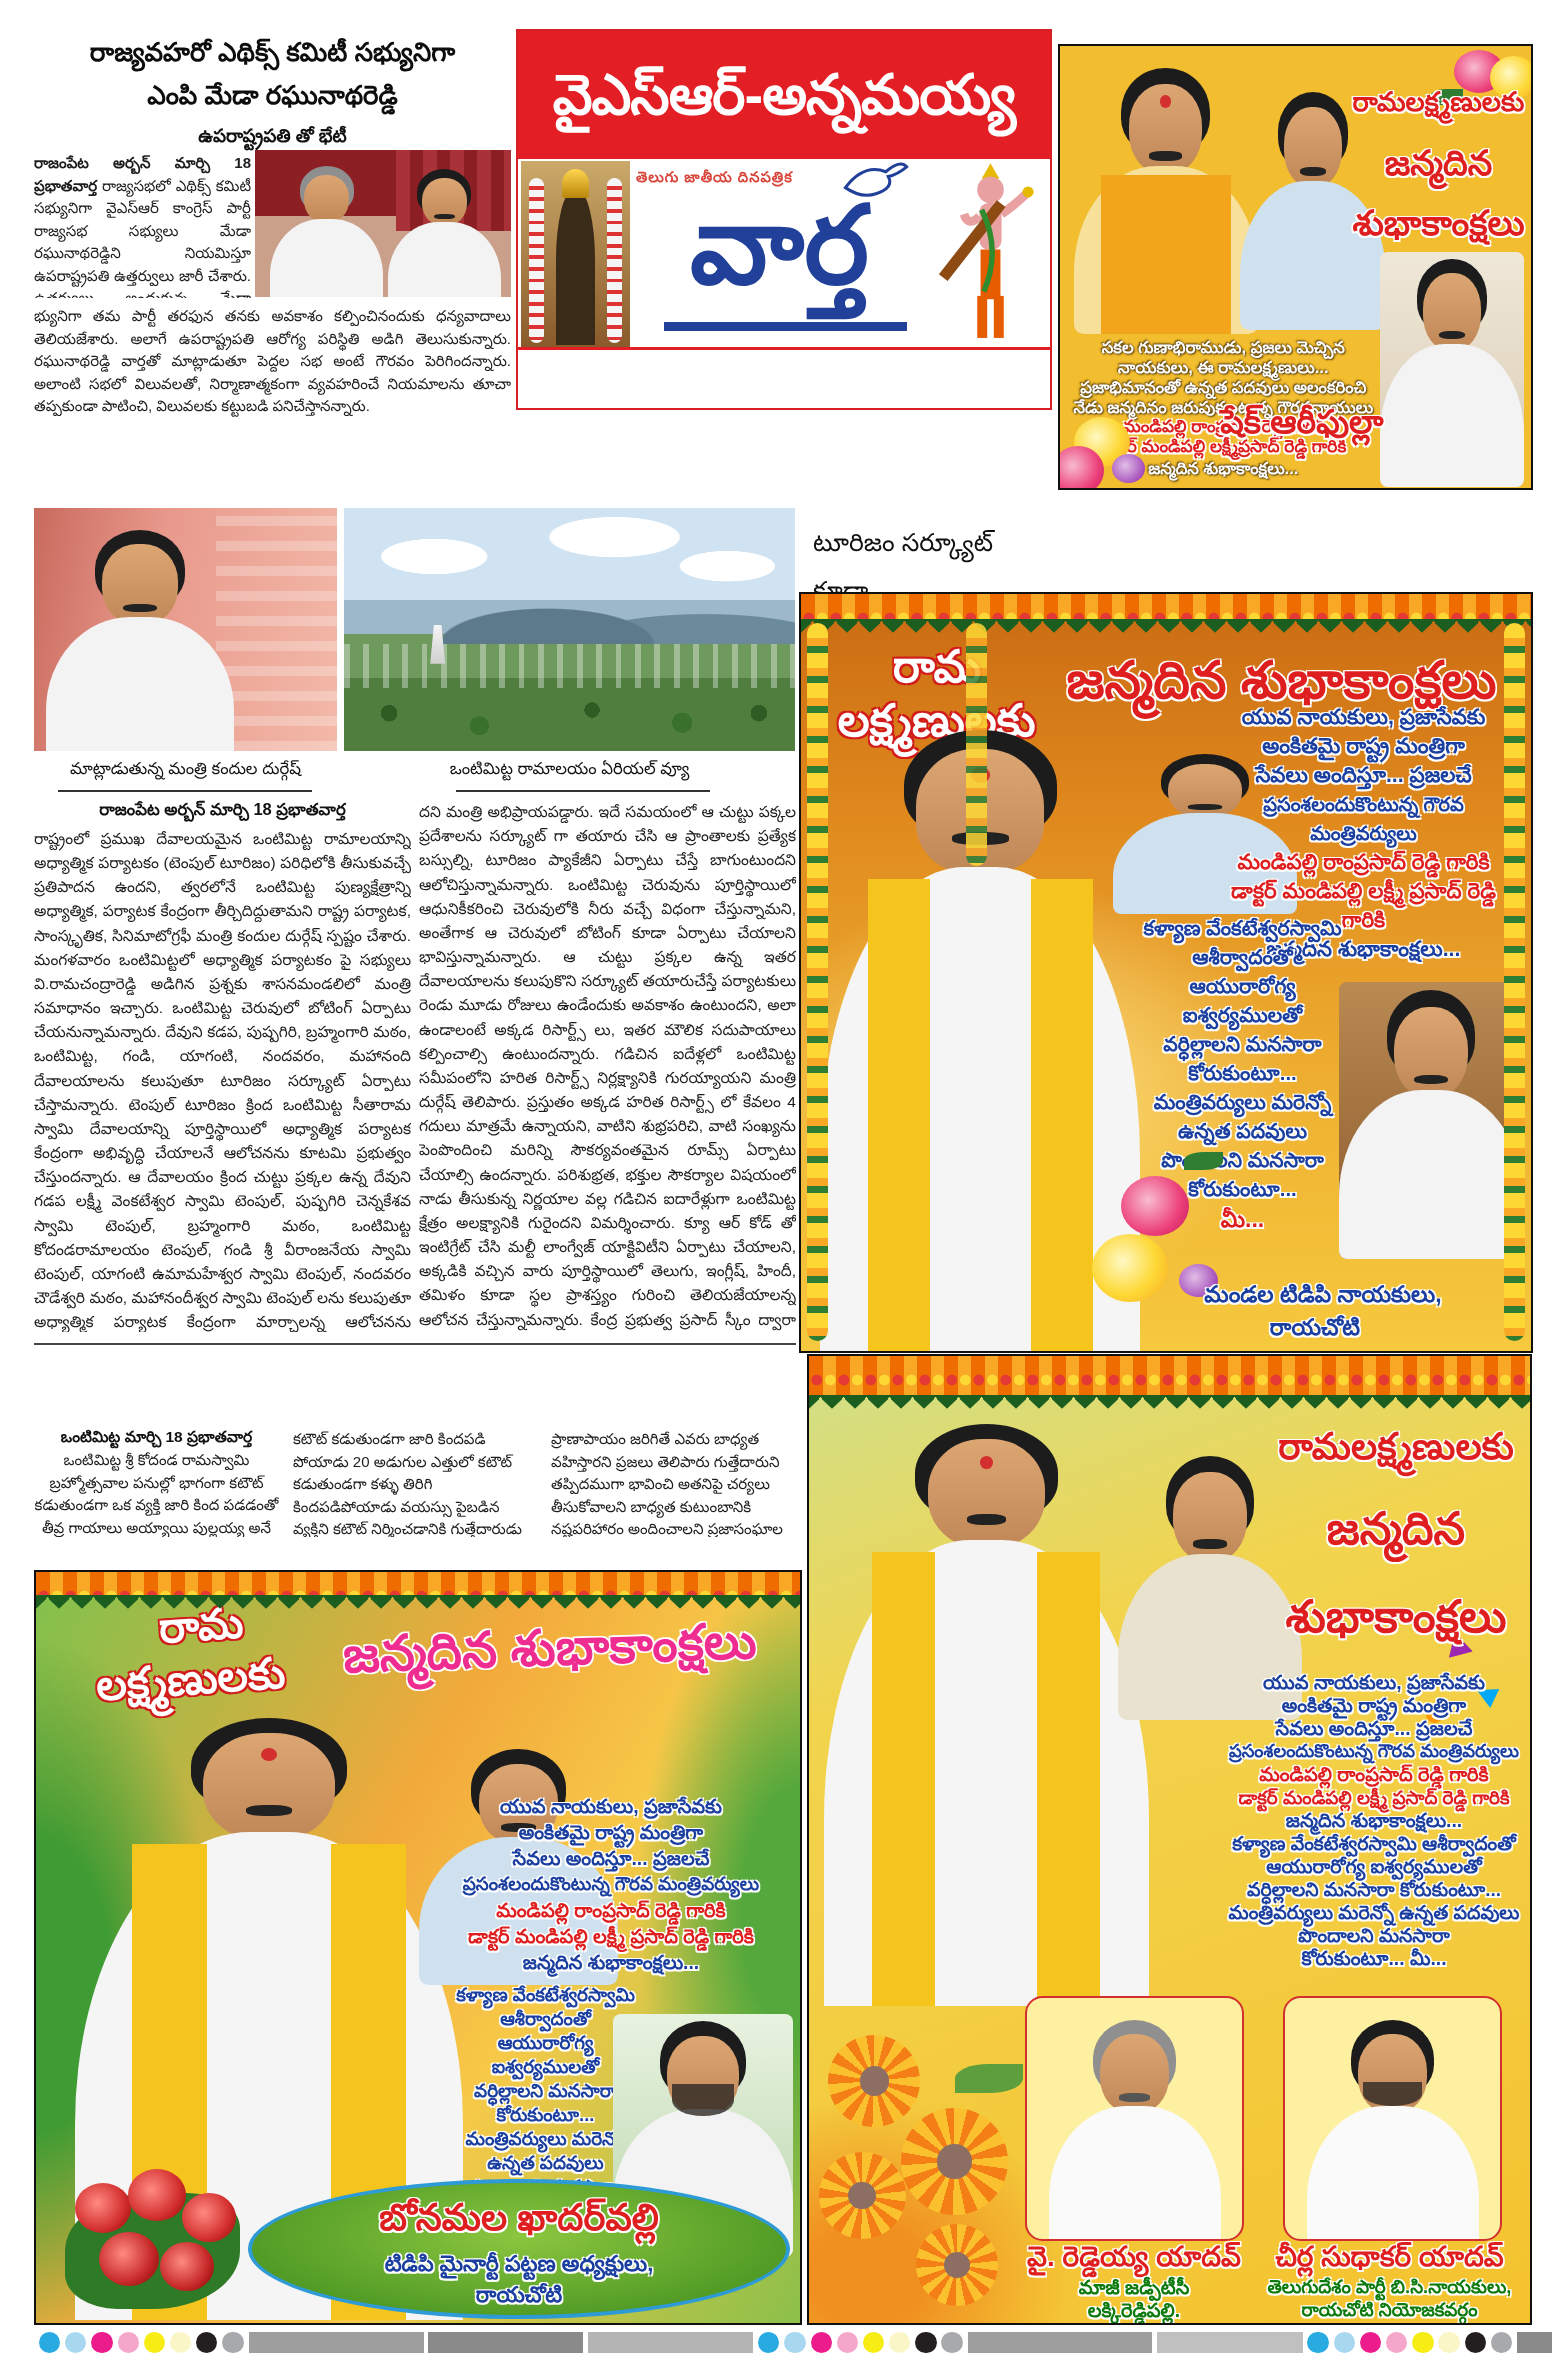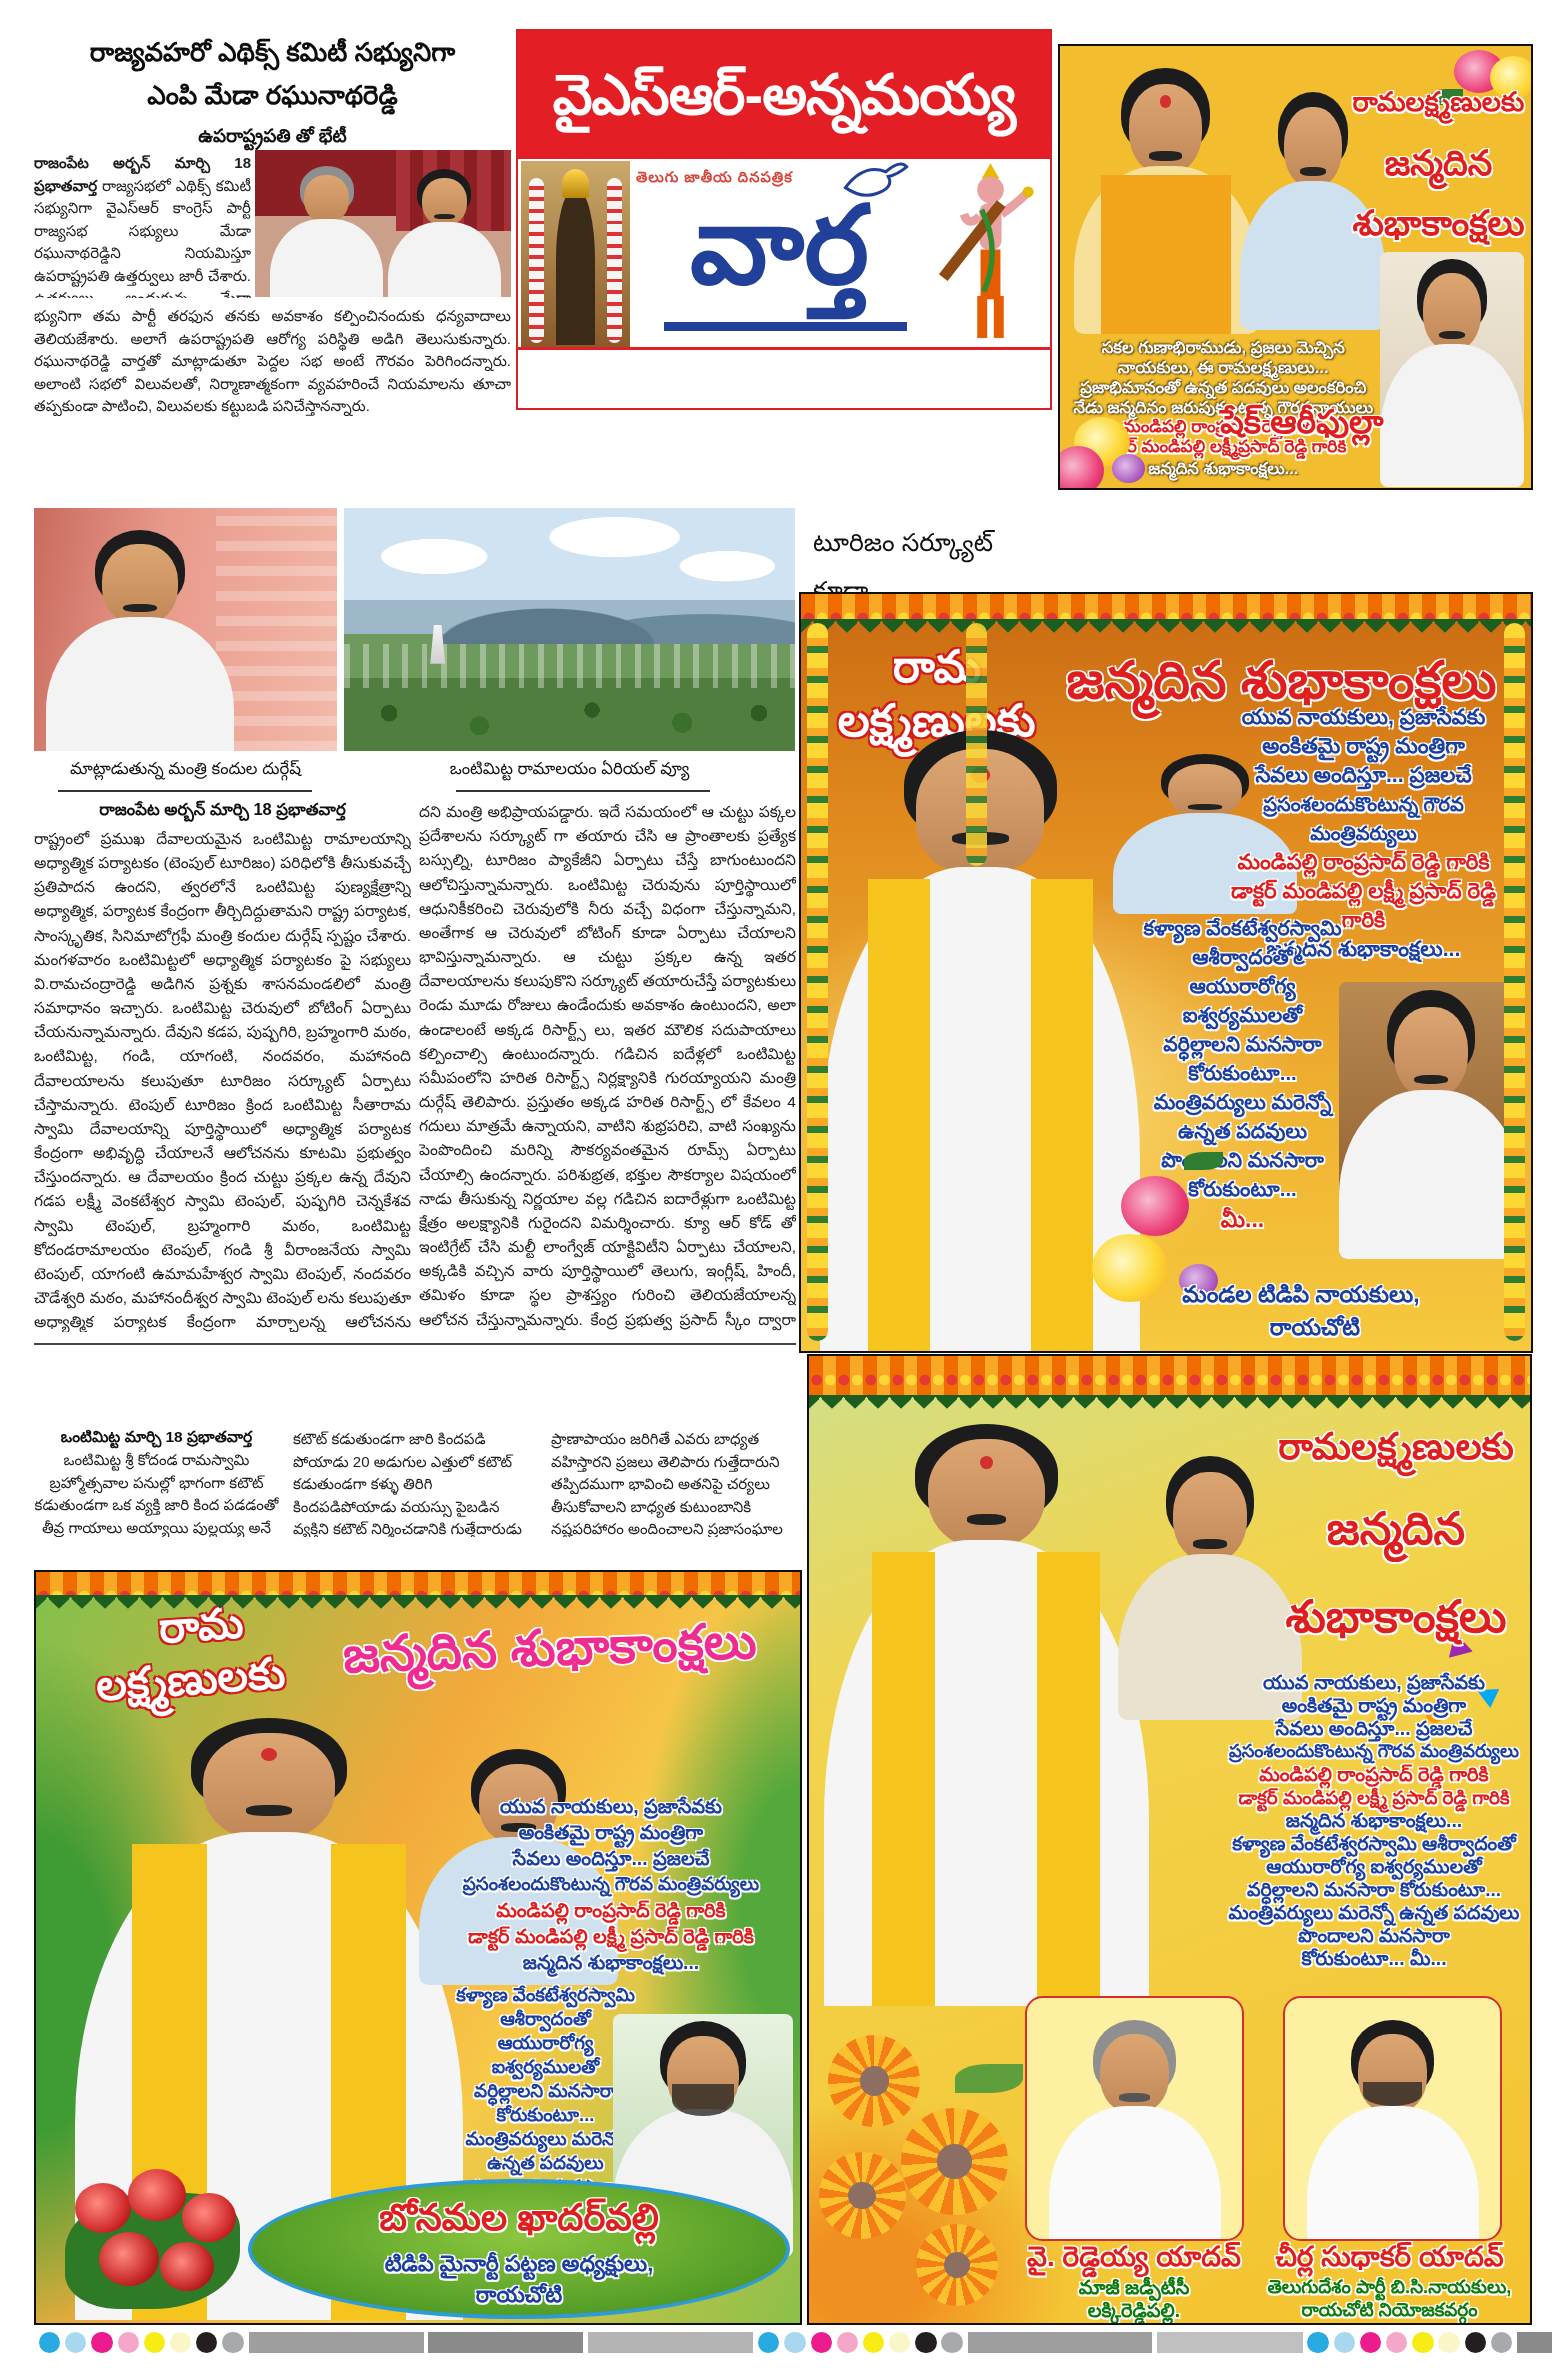--- a/index.html
+++ b/index.html
@@ -300,21 +300,21 @@
         <div class="mo"></div>
     </div>
 
     <div>
       <div class="rose" style="left:320px;top:582px;width:68px;height:60px;background:radial-gradient(circle at 40% 40%,#f8bbd0,#ec407a 60%,#c2185b);"></div>
       <div class="rose" style="left:291px;top:640px;width:76px;height:68px;background:radial-gradient(circle at 40% 40%,#fff9c4,#fdd835 55%,#f9a825);"></div>
       <div class="leaf" style="left:383px;top:558px;width:39px;height:17.5px;"></div>
       <div class="rose" style="left:378px;top:670px;width:39px;height:33px;background:radial-gradient(circle at 40% 40%,#e1bee7,#8e24aa);"></div>
     </div>
 
-    <div class="abs ctr b blue-t outline-w" style="left:306px;top:687px;width:388px;font-size:23px;">మండల టిడిపి నాయకులు,</div>
+    <div class="abs ctr b blue-t outline-w" style="left:328px;top:687px;width:388px;font-size:23px;">మండల టిడిపి నాయకులు,</div>
     <div class="abs ctr b blue-t outline-w" style="left:320px;top:720px;width:388px;font-size:23px;">రాయచోటి</div>
   </div>
 
   <div class="ad" style="left:34px;top:1570px;width:764px;height:751px;
               background:radial-gradient(ellipse 252px 485px at 0% 55%,#3f9b33 30%,rgba(0,0,0,0) 72%),radial-gradient(ellipse 233px 485px at 100% 45%,#55a83c 25%,rgba(0,0,0,0) 70%),linear-gradient(120deg,#7fc24d 0%,#f2a93b 42%,#f7c948 62%,#8cc04a 100%);">
     <div class="toran" style="height:23px;"></div>
 
     <div class="abs ctr b" style="left:78px;top:29px;width:175px;font-size:43px;color:#fff;transform:rotate(-4deg);text-shadow:1.9px 1.9px 0 #d21c1c,-1.9px -1.9px 0 #d21c1c,1.9px -1.9px 0 #d21c1c,-1.9px 1.9px 0 #d21c1c;">రామ</div>
     <div class="abs ctr b" style="left:19.4px;top:83px;width:272px;font-size:43px;color:#fff;transform:rotate(-4deg);text-shadow:1.9px 1.9px 0 #d21c1c,-1.9px -1.9px 0 #d21c1c,1.9px -1.9px 0 #d21c1c,-1.9px 1.9px 0 #d21c1c;">లక్ష్మణులకు</div>
     <div class="abs ctr b pink-t outline-w" style="left:281px;top:47px;width:466px;font-size:50px;transform:rotate(-2deg);">జన్మదిన శుభాకాంక్షలు</div>

